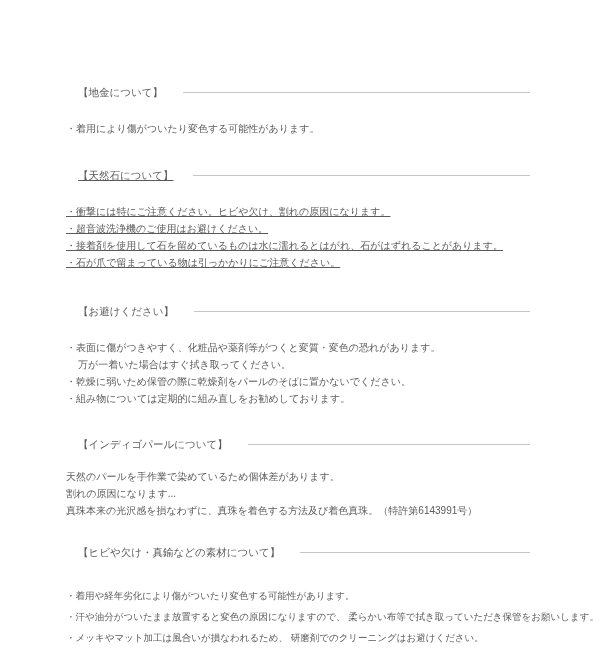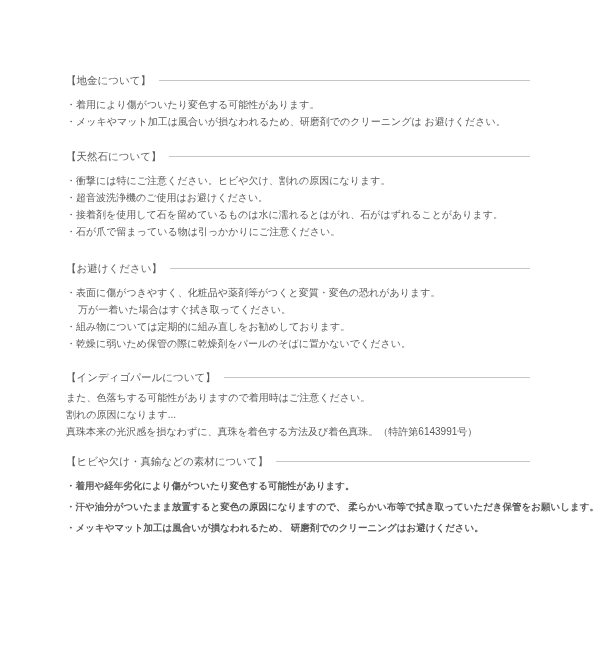--- a/index.html
+++ b/index.html
@@ -15,32 +15,32 @@
     font-family: "Liberation Sans", "DejaVu Sans", sans-serif;
     color: var(--text-color, #5a5a5a);
   }
   .page {
     position: absolute;
     top: 73px;
     left: 66px;
     width: 514px;
   }
   .sec { margin: 0 0 19px 0; }
-  .sec.sec-natural-stone { margin-bottom: 21px; }
+  .sec.sec-natural-stone { margin-bottom: 21px; text-decoration: underline; }
   .sec.sec-pearl { margin-bottom: 18px; }
   .sec.sec-indigo { margin-bottom: 14px; }
   .sec.sec-silver { margin-bottom: 0; }
 
   .hrow {
     display: flex;
     align-items: center;
     width: 464px; 
   }
   .hrow h2 {
-    margin: 0;
+    margin: 12px;
     font-size: 10.5px;
     line-height: 14px;
     font-weight: normal;
     white-space: nowrap;
     color: var(--text-color, #5a5a5a);
   }
   .rule {
     flex: 1 1 auto;
     height: 0;
     border-top: 1px solid var(--rule-color, #c6c6c6);
@@ -57,36 +57,35 @@
     white-space: pre;          
     line-height: 17px;
     padding-left: 12px;        
     text-indent: -12px;
     color: var(--text-color, #5a5a5a);
   }
   
   .sec-indigo ul.items { margin-top: 5px; }
   .sec-indigo ul.items li { padding-left: 0; text-indent: 0; }
   
-  .sec-silver ul.items { margin-top: 7px; font-weight: bold; }
+  .sec-silver ul.items { margin-top: 14px; }
   .sec-silver ul.items li { font-size: 9.5px; line-height: 21px; }
 </style>
 </head>
 <body style="--text-color: #5a5a5a; --rule-color: #c6c6c6; background: rgb(255, 255, 255);">
 
 <div class="page">
 
   <section class="sec sec-metal">
     <div class="hrow">
       <h2>【地金について】</h2>
       <div class="rule"></div>
     </div>
     <ul class="items">
       <li>・着用により傷がついたり変色する可能性があります。</li>
-      <li>・メッキやマット加工は風合いが損なわれるため、研磨剤でのクリーニングは お避けください。</li>
     </ul>
   </section>
 
   <section class="sec sec-natural-stone">
     <div class="hrow">
       <h2>【天然石について】</h2>
       <div class="rule"></div>
     </div>
     <ul class="items">
       <li>・衝撃には特にご注意ください。ヒビや欠け、割れの原因になります。</li>
@@ -97,32 +96,32 @@
   </section>
 
   <section class="sec sec-pearl">
     <div class="hrow">
       <h2>【お避けください】</h2>
       <div class="rule"></div>
     </div>
     <ul class="items">
       <li>・表面に傷がつきやすく、化粧品や薬剤等がつくと変質・変色の恐れがあります。
 万が一着いた場合はすぐ拭き取ってください。</li>
+      <li>・乾燥に弱いため保管の際に乾燥剤をパールのそばに置かないでください。</li>
       <li>・組み物については定期的に組み直しをお勧めしております。</li>
-      <li>・乾燥に弱いため保管の際に乾燥剤をパールのそばに置かないでください。</li>
     </ul>
   </section>
 
   <section class="sec sec-indigo">
     <div class="hrow">
       <h2>【インディゴパールについて】</h2>
       <div class="rule"></div>
     </div>
     <ul class="items">
-      <li>また、色落ちする可能性がありますので着用時はご注意ください。</li>
+      <li>天然のパールを手作業で染めているため個体差があります。</li>
       <li>割れの原因になります...</li>
       <li>真珠本来の光沢感を損なわずに、真珠を着色する方法及び着色真珠。（特許第6143991号）</li>
     </ul>
   </section>
 
   <section class="sec sec-silver">
     <div class="hrow">
       <h2>【ヒビや欠け・真鍮などの素材について】</h2>
       <div class="rule"></div>
     </div>

